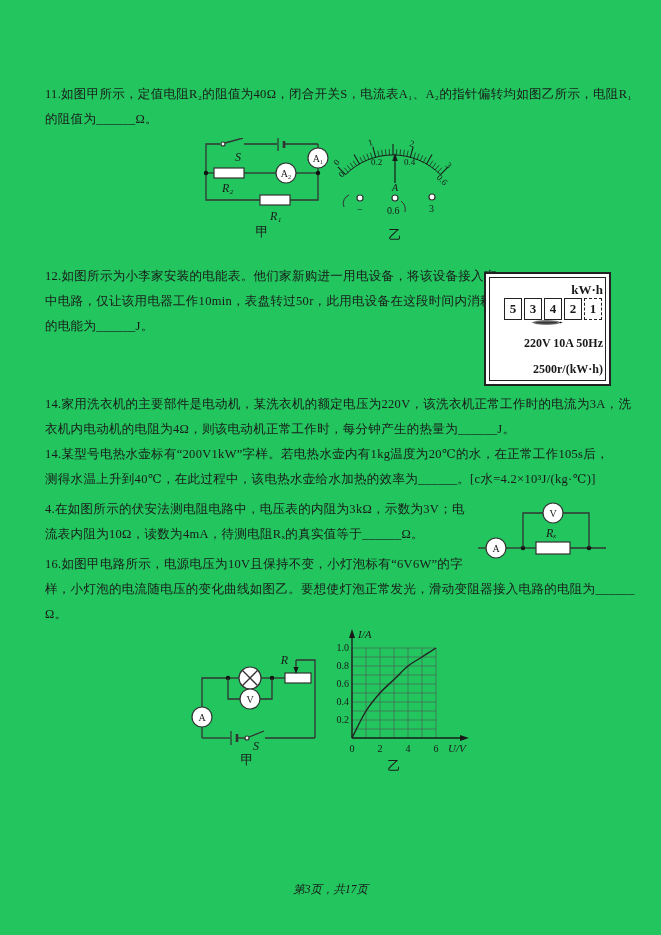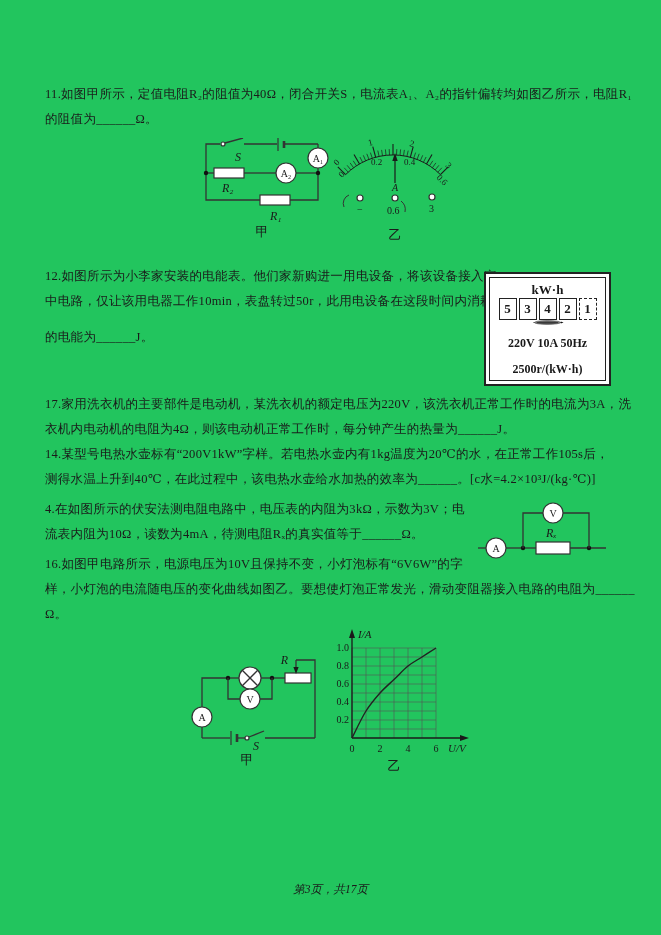--- a/index.html
+++ b/index.html
@@ -10,21 +10,21 @@
   .tline { position:absolute; left:45px; font-size:12.5px; line-height:17px; white-space:nowrap; letter-spacing:0.3px; }
   .fig { position:absolute; }
   svg text { font-family:"Liberation Serif","DejaVu Serif",serif; fill:#1a1a1a; }
   .wire { stroke:#333; stroke-width:1.3; fill:none; }
   .comp { stroke:#333; stroke-width:1.2; fill:#fff; }
   .dot  { fill:#111; }
   
   .emeter { position:absolute; left:484px; top:272px; width:127px; height:114px;
     border:2px solid #222; box-sizing:border-box; padding:3px; background:#fff; }
   .emeter-inner { width:100%; height:100%; border:1.5px solid #222; box-sizing:border-box;
-    display:flex; flex-direction:column; align-items:center; justify-content:space-between; padding:4px 2px 3px 2px; }
+    display:flex; flex-direction:column; align-items:flex-end; justify-content:space-between; padding:4px 2px 3px 2px; }
   .emeter-unit { font-size:13px; font-weight:bold; }
   .digits { display:flex; }
   .digit { width:16px; height:20px; border:1px solid #222; margin:0 1px;
     display:flex; align-items:center; justify-content:center; font-size:13px; font-weight:bold; }
   .digit.dashed { border:1.5px dashed #222; }
   .spec { font-size:12px; line-height:15px; text-align:center; font-weight:bold;margin-top:11px; }
   .footer { position:absolute; top:882px; left:0; width:661px; text-align:center; font-size:11.5px;font-style:italic; }
 </style>
 </head>
 <body>
@@ -125,21 +125,21 @@
     <circle class="comp" cx="99" cy="59" r="3"></circle>
     <text x="24" y="75" font-size="10">−</text>
     <text x="54" y="76" font-size="10">0.6</text>
     <text x="96" y="74" font-size="10">3</text>
     <text x="62" y="101" font-size="13" text-anchor="middle">乙</text>
   </svg>
 
   <div>
     <div class="tline" style="top:268px">12.如图所示为小李家安装的电能表。他们家新购进一用电设备，将该设备接入家</div>
     <div class="tline" style="top:293px">中电路，仅让该用电器工作10min，表盘转过50r，此用电设备在这段时间内消耗</div>
-    <div class="tline" style="top:329px">的电能为______J。</div>
+    <div class="tline" style="top:318px">的电能为______J。</div>
   </div>
 
   <div class="emeter">
     <div class="emeter-inner">
       <div class="emeter-unit">kW·h</div>
       <div class="digits">
         <span class="digit">5</span>
         <span class="digit">3</span>
         <span class="digit">4</span>
         <span class="digit">2</span>
@@ -150,21 +150,21 @@
         <ellipse cx="54" cy="9" rx="47" ry="7" fill="#8a8a8a" stroke="#111" stroke-width="1.5"></ellipse>
         <ellipse cx="54" cy="9.5" rx="40" ry="4" fill="#3a3a3a"></ellipse>
         <polygon points="112,9 102,5.5 102,12.5" fill="#111"></polygon>
       </svg>
       <div class="spec">220V 10A 50Hz</div>
       <div class="spec">2500r/(kW·h)</div>
     </div>
   </div>
 
   <div>
-    <div class="tline" style="top:396px">17.家用洗衣机的主要部件是电动机，某洗衣机的额定电压为220V，该洗衣机正常工作时的电流为3A，洗</div>
+    <div class="tline" style="top:396px">14.家用洗衣机的主要部件是电动机，某洗衣机的额定电压为220V，该洗衣机正常工作时的电流为3A，洗</div>
     <div class="tline" style="top:421px">衣机内电动机的电阻为4Ω，则该电动机正常工作时，每分钟产生的热量为______J。</div>
   </div>
 
   <div>
     <div class="tline" style="top:446px">14.某型号电热水壶标有“200V1kW”字样。若电热水壶内有1kg温度为20℃的水，在正常工作105s后，</div>
     <div class="tline" style="top:471px">测得水温上升到40℃，在此过程中，该电热水壶给水加热的效率为______。[c水=4.2×10³J/(kg·℃)]</div>
   </div>
 
   <div>
     <div class="tline" style="top:501px">4.在如图所示的伏安法测电阻电路中，电压表的内阻为3kΩ，示数为3V；电</div>

